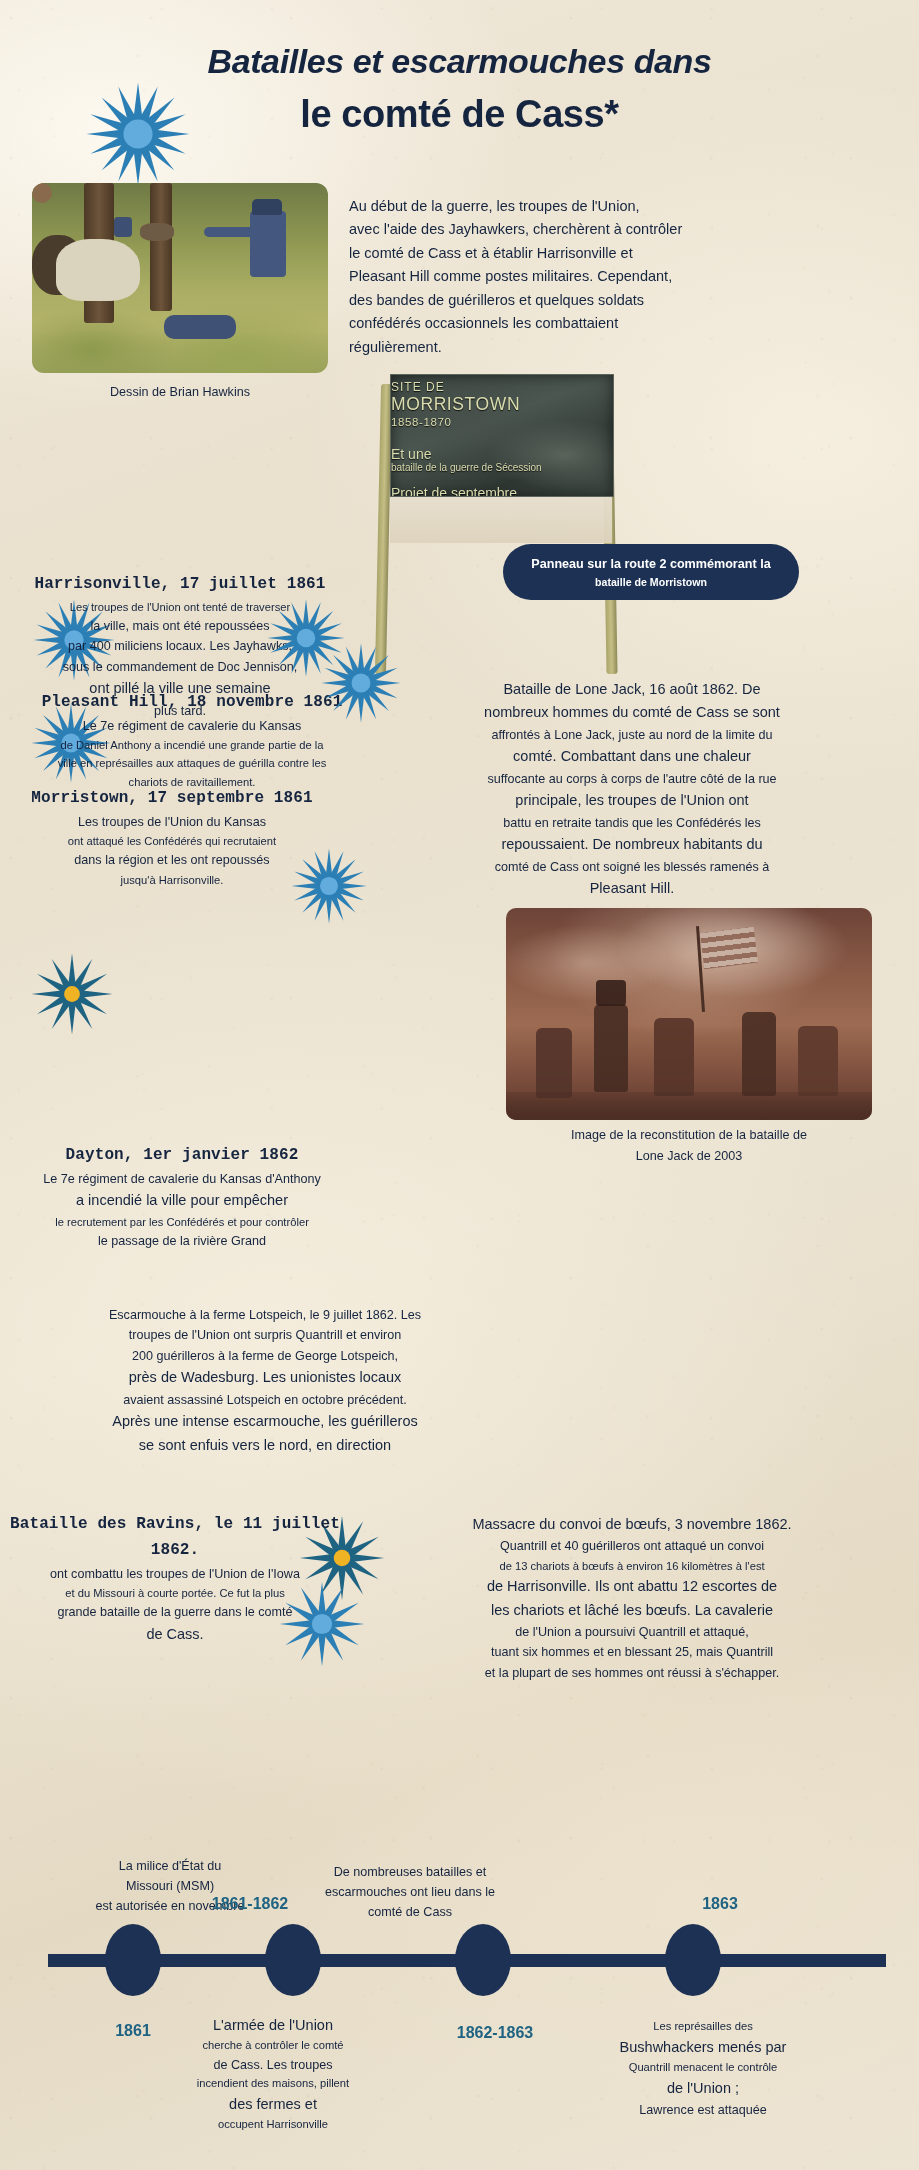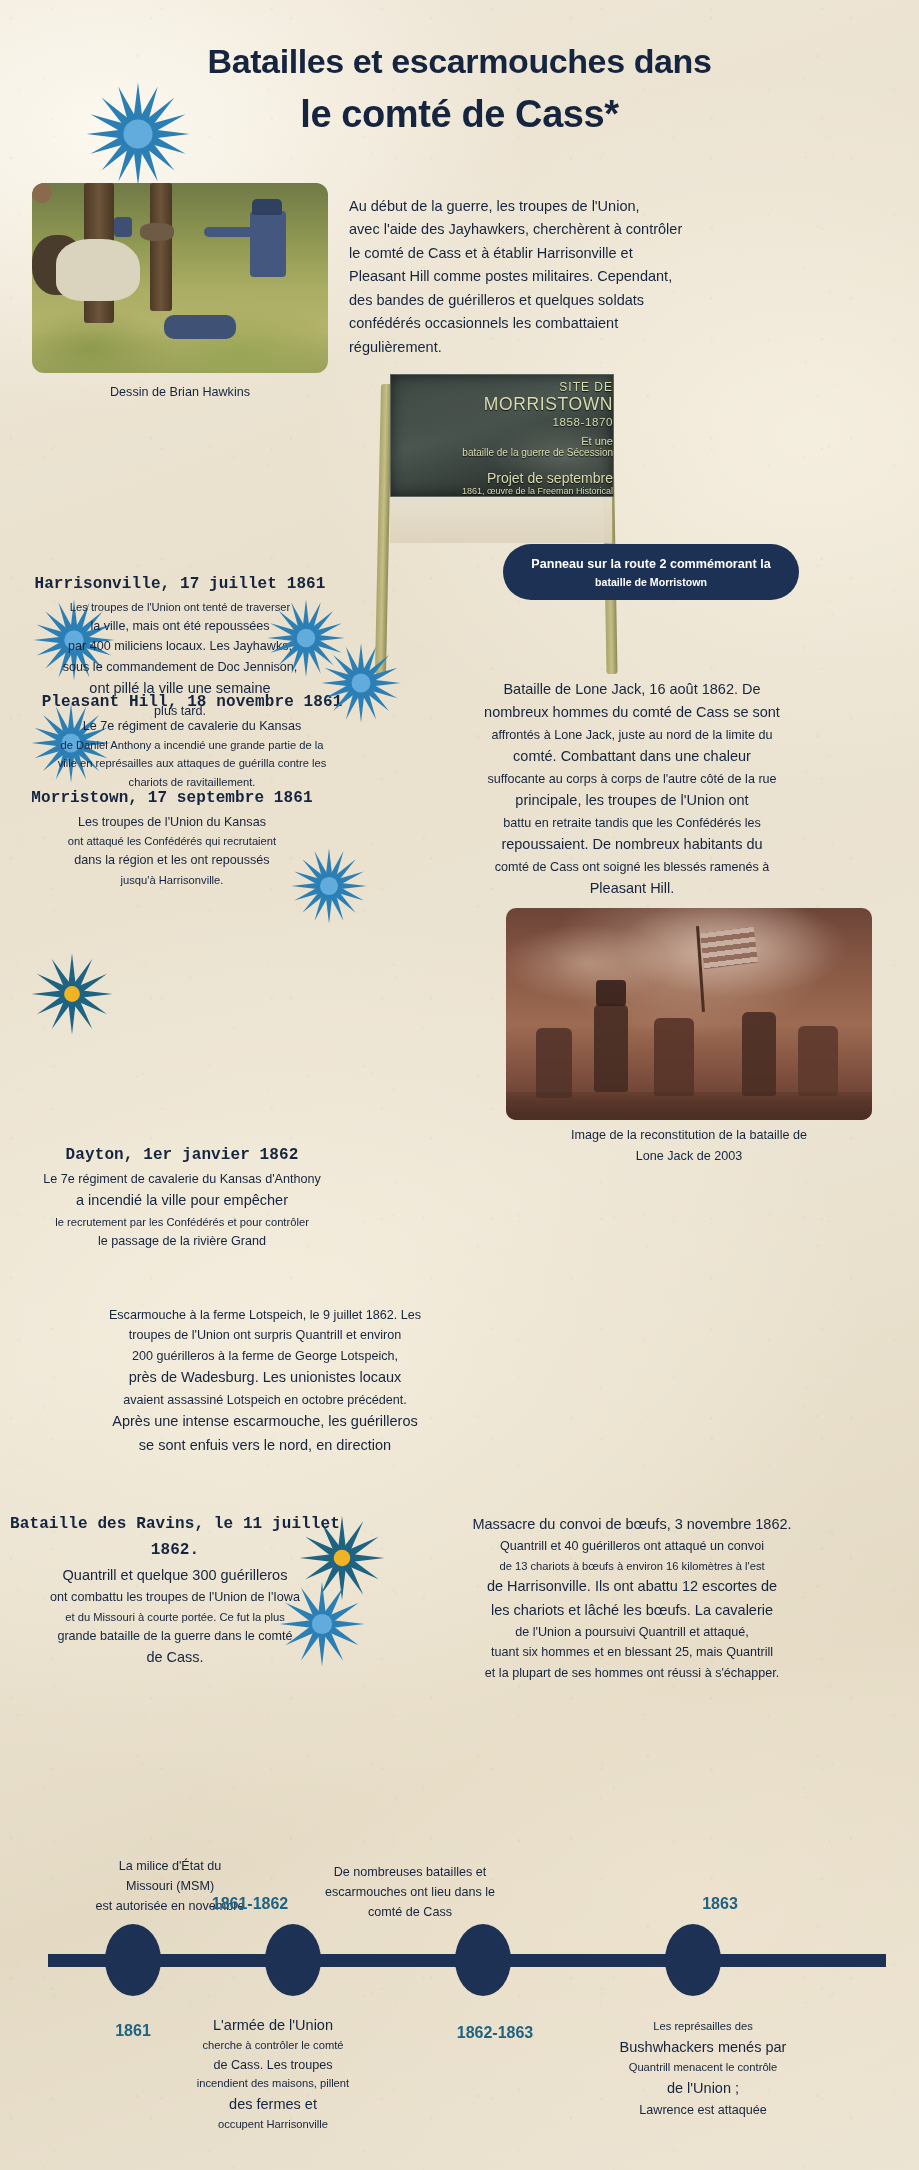--- a/index.html
+++ b/index.html
@@ -40,21 +40,21 @@
 
   .abs{position:absolute;}
   .txtblk{ text-align:center; line-height:1.62; }
   .t-hd{ font-size:16px; font-weight:700; letter-spacing:.1px;font-family:Liberation Mono, monospace; }
   .t-lg{ font-size:14.5px; font-weight:400; }
   .t-md{ font-size:12.6px; font-weight:400; }
   .t-sm{ font-size:11.2px; font-weight:400; }
 
   
   #title-wrap{ left:0; top:42px; width:919px; text-align:center; }
-  .title-l1{ font-size:34px; font-weight:700; letter-spacing:-.4px; color:#15243f; }
+  .title-l1{ font-size:34px; font-weight:700; letter-spacing:-.4px; color:#15243f;font-style:italic; }
   .title-l2{ font-size:38px; font-weight:700; letter-spacing:-.4px; color:#15243f; margin-top:12px;}
 
   
   .star{ position:absolute; pointer-events:none; }
 
   
   .photo{ position:absolute; border-radius:10px; overflow:hidden; }
   #hawkins-img{ left:32px; top:183px; width:296px; height:190px; border-radius:12px;
     background:
       radial-gradient(ellipse 120px 60px at 20% 88%, #8d9a4e, rgba(0,0,0,0) 70%),
@@ -101,26 +101,26 @@
   #sign .post{ position:absolute; top:16px; width:11px; height:290px;
     background:linear-gradient(90deg,#a9a46a,#c5bf85,#8e8a58); border-radius:3px;}
   #sign .post.l{ left:26px; transform:rotate(1.2deg);}
   #sign .post.r{ left:252px; transform:rotate(-1deg);}
   #sign .plate{ position:absolute; left:38px; top:6px; width:222px; height:121px; overflow:hidden;
     background:
       radial-gradient(ellipse 120px 60px at 30% 30%, #47504a, rgba(0,0,0,0) 70%),
       radial-gradient(ellipse 110px 50px at 78% 66%, #5b645b, rgba(0,0,0,0) 70%),
       linear-gradient(160deg,#3a4440 0%,#4b5650 40%,#2f3733 75%,#414b45 100%);
     border:1px solid #5d655c; box-shadow:inset 0 0 14px rgba(0,0,0,.55);}
-  #sign .plate .ln{ color:#d9dcae; text-align:right; font-family:"Liberation Sans", sans-serif;
+  #sign .plate .ln{ color:#d9dcae; text-align:left; font-family:"Liberation Sans", sans-serif;
     text-shadow:0 1px 1px rgba(0,0,0,.8); }
   #sign .sl1{ font-size:12px; letter-spacing:1px; margin-top:5px; }
   #sign .sl2{ font-size:17.5px; letter-spacing:.6px; font-weight:400; margin-top:0px;}
   #sign .sl3{ font-size:11.5px; letter-spacing:.6px; margin-top:1px;}
-  #sign .sl4{ font-size:11px; margin-top:7px;}
+  #sign .sl4{ font-size:14px; margin-top:18px;}
   #sign .sl5{ font-size:10px; margin-top:0px;}
   #sign .sl6{ font-size:14px; margin-top:12px; color:#cdd1a4;}
   #sign .sl7{ font-size:9px; margin-top:0px;}
   #sign .sl8{ font-size:7.6px; margin-top:0px; color:#c8cca0;}
   #sign .board{ position:absolute; left:38px; top:127px; width:222px; height:48px;
     background:linear-gradient(180deg,#e7dfce,#ddd3bd); opacity:.95;}
 
   
   #pill{ position:absolute; left:503px; top:544px; width:296px; height:56px;
     background:#1d3154; border-radius:28px; display:flex; flex-direction:column;
@@ -462,21 +462,20 @@
       <use href="#sp-r2" transform="rotate(210)"></use>
         <use href="#sp-r2" transform="rotate(240)"></use>
       <use href="#sp-r2" transform="rotate(270)"></use>
         <use href="#sp-r2" transform="rotate(300)"></use>
       <use href="#sp-r2" transform="rotate(330)"></use>
       <circle r="11" fill="#62abdd"></circle>
     </g>
   </svg>
   <div class="abs txtblk" style="left:0px;top:1512px;width:350px;">
     <div class="t-hd">Bataille des Ravins, le 11 juillet 1862.</div>
-    <div class="t-lg">Quantrill et quelque 300 guérilleros</div>
     <div class="t-md">ont combattu les troupes de l'Union de l'Iowa</div>
     <div class="t-sm">et du Missouri à courte portée. Ce fut la plus</div>
     <div class="t-md">grande bataille de la guerre dans le comté</div>
     <div class="t-lg">de Cass.</div>
   </div>
 
   <div class="abs txtblk" style="left:352px;top:1513px;width:560px;">
     <div class="t-lg">Massacre du convoi de bœufs, 3 novembre 1862.</div>
     <div class="t-md">Quantrill et 40 guérilleros ont attaqué un convoi</div>
     <div class="t-sm">de 13 chariots à bœufs à environ 16 kilomètres à l'est</div>

